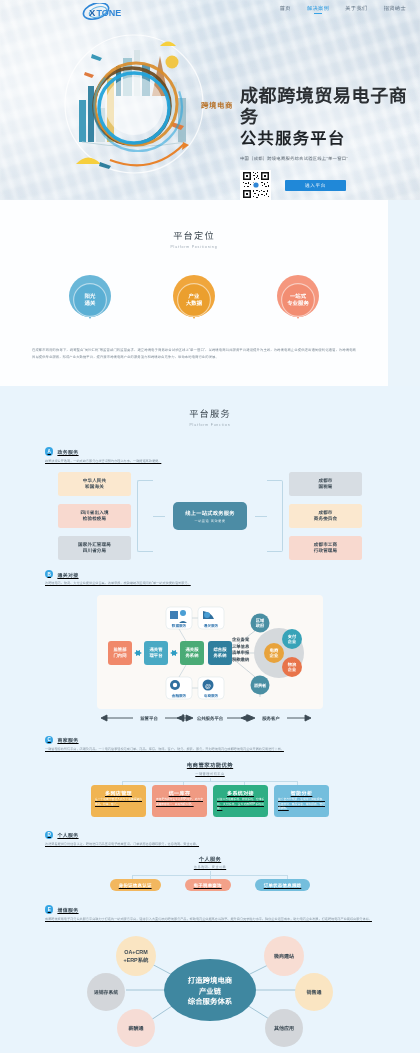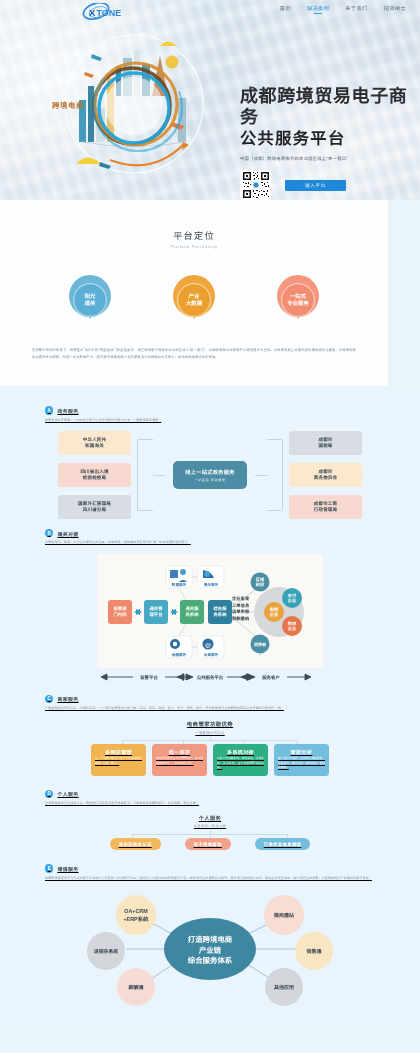--- a/index.html
+++ b/index.html
@@ -255,21 +255,21 @@
 
         <circle cx="80" cy="84" r="38" fill="none" stroke="#6b4a1f" stroke-width="3.6" opacity=".92"></circle>
         <circle cx="84" cy="82" r="41" fill="none" stroke="#d98c2b" stroke-width="3" opacity=".92"></circle>
         <circle cx="82" cy="86" r="35" fill="none" stroke="#23a3da" stroke-width="3.4" opacity=".95"></circle>
         <circle cx="86" cy="85" r="44" fill="none" stroke="#23a3da" stroke-width="2.2" opacity=".55" stroke-dasharray="170 90"></circle>
         <circle cx="82" cy="84" r="29" fill="#ffffff" opacity=".55"></circle>
 
         <path d="M58 138 q42 16 74 -16" stroke="#e8832c" stroke-width="2.2" fill="none"></path>
         <path d="M131 120 l6 3 -7 5 z" fill="#e8832c"></path>
       </svg>
-      <div style="position:absolute;left:0;top:0;width:165px;height:165px;display:flex;align-items:center;justify-content:flex-start;pointer-events:none;font-family:Liberation Mono, monospace;">
+      <div style="position:absolute;left:16px;top:0;width:165px;height:165px;display:flex;align-items:center;justify-content:flex-end;pointer-events:none;font-family:Liberation Mono, monospace;">
         <span style="font-size:7.4px;font-weight:bold;letter-spacing:.6px;">
           <span style="color:#b8742c;">跨境电商</span>
         </span>
       </div>
     </div>
 
     <div class="hero-text">
       <div class="hero-t1">成都跨境贸易电子商务</div>
       <div class="hero-t2">公共服务平台</div>
       <div class="hero-sub">中国（成都）跨境电商服务综合试验区线上“单一窗口”</div>
@@ -364,20 +364,24 @@
           <span>一站式</span>
           <span>专业服务</span>
         </div>
       </div>
     </div>
 
     <p class="pos-desc">在成都市政府的指导下，统筹整合“关检汇税”等监管部门的监管要求，建立跨境电子商务综合试验区线上“单一窗口”，以跨境电商公共服务平台建设提升为主线，为跨境电商企业提供进出通关便利化通道，为跨境电商贸易提供专业服务，形成产业大数据平台，提升我市跨境电商产业的服务能力和跨境综合竞争力，带动本地电商行业的发展。</p>
   </section>
 
   <section class="sec-blue">
+    <div class="sec-head">
+      <div class="sec-title">平台服务</div>
+      <div class="sec-sub">Platform Function</div>
+    </div>
 
     <div class="block">
       <div class="blk-head">
         <span class="blk-badge">A</span>
         <span class="blk-title">政务服务</span>
       </div>
       <div class="blk-desc">政策法规公开透明，一站式政务服务在线咨询预约办理上办事，一键提速高效便捷。</div>
 
       <div class="gov">
         <div class="gov-col left">

